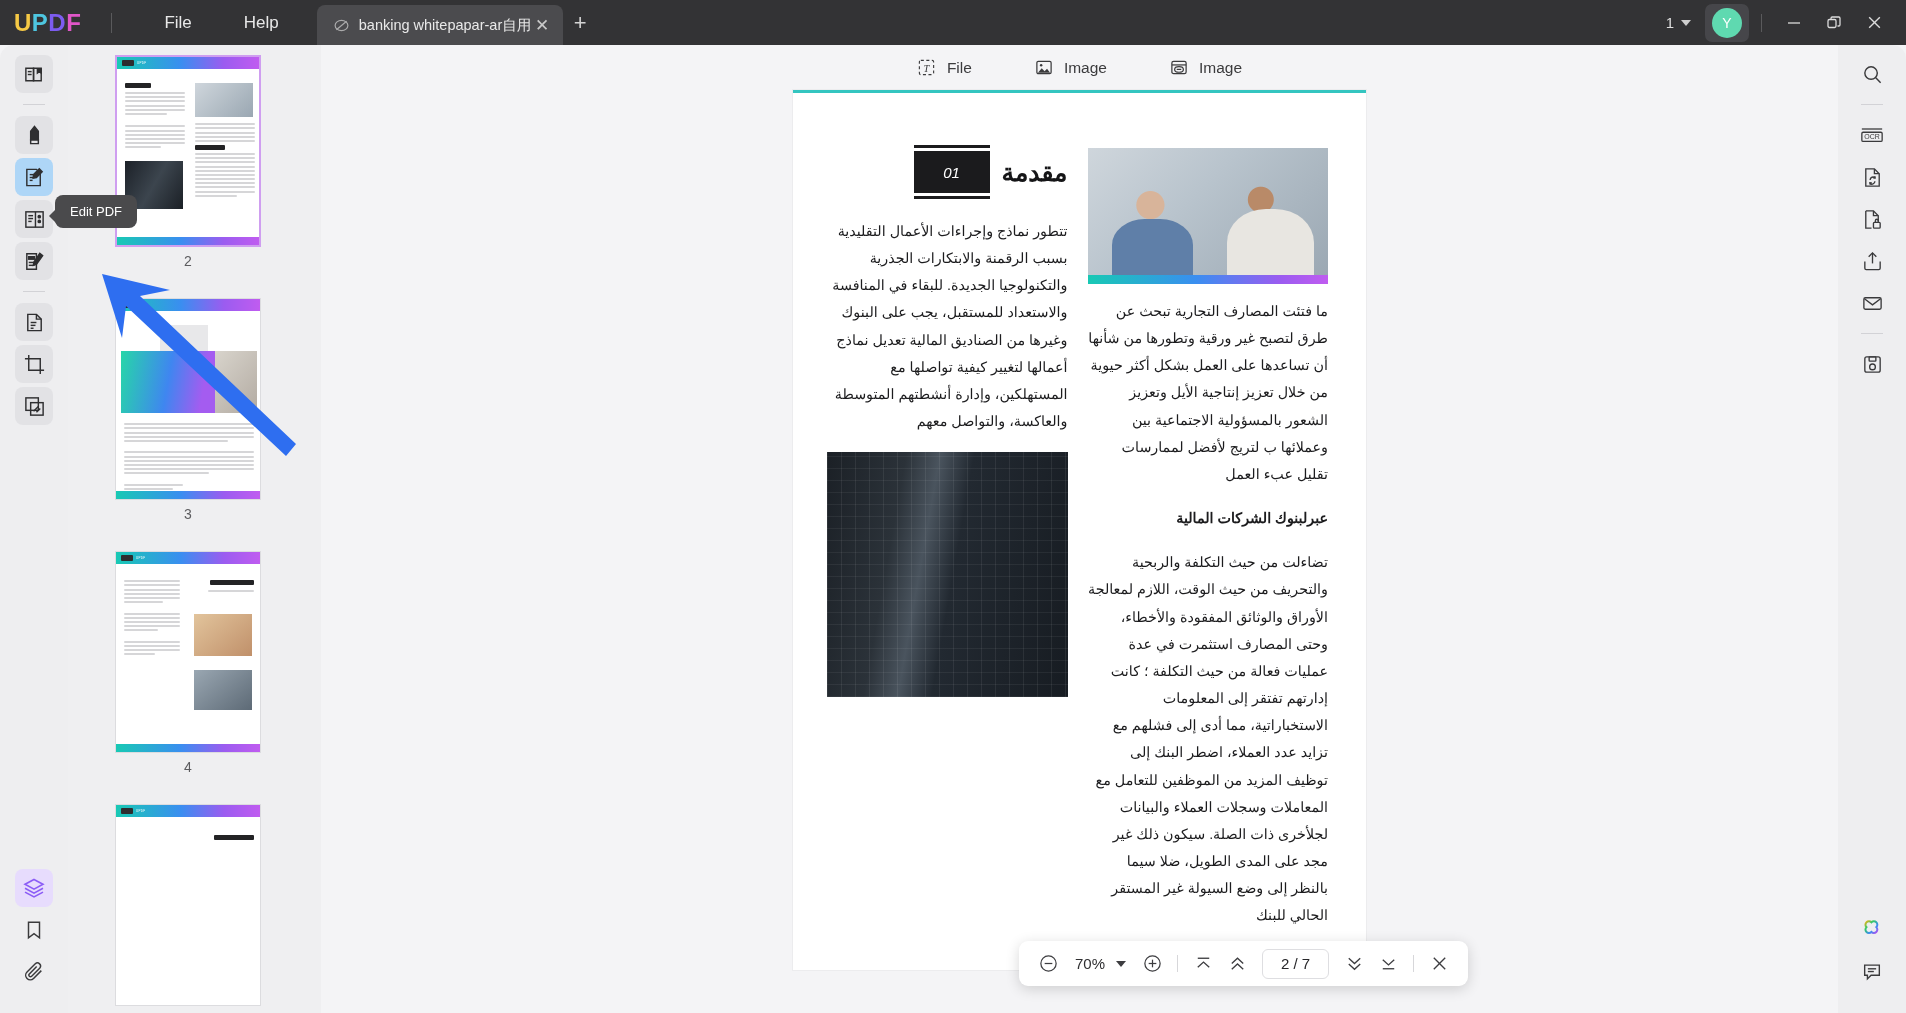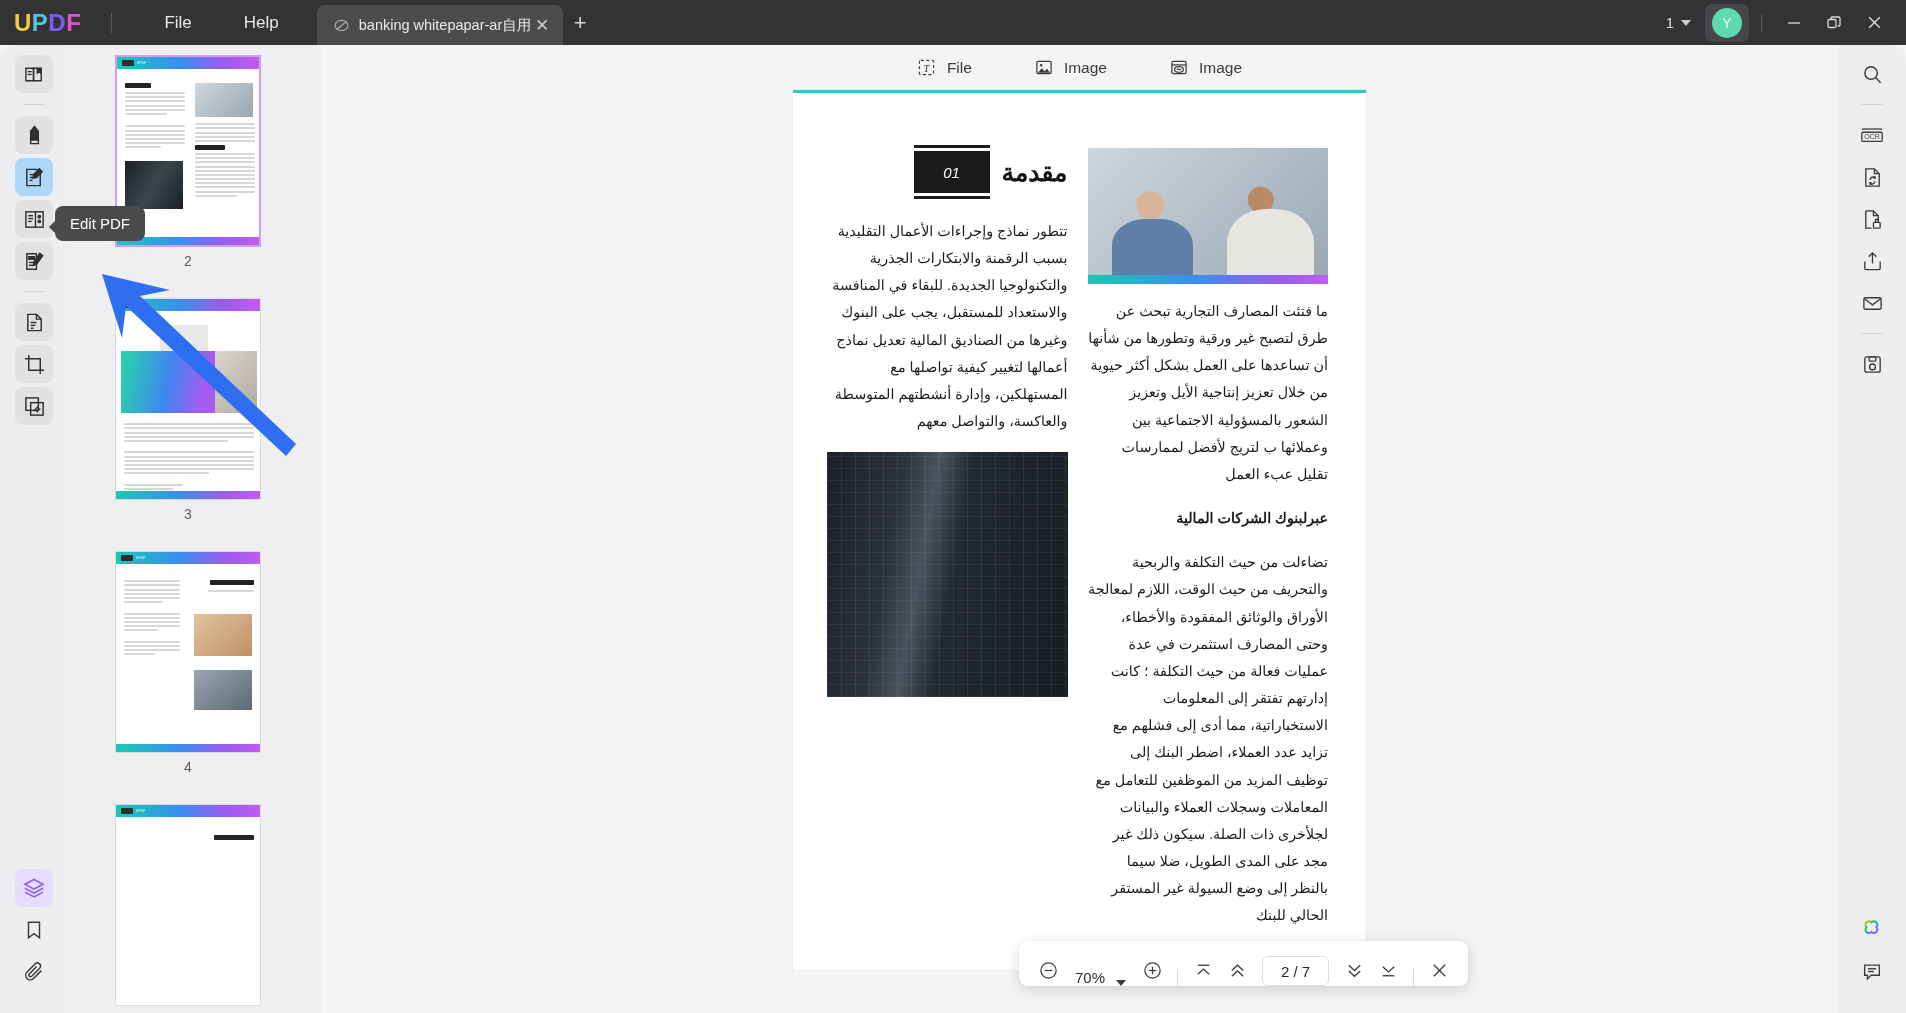--- a/index.html
+++ b/index.html
@@ -98,23 +98,23 @@
     position:relative;
   }
   .rail-btn.greybg { background:#e2e2e5; }
   .rail-btn.active { background:#aed6f7; }
   .rail-btn.purplebg { background:#e7dcfd; }
   .rail-div { width:22px;height:1px;background:#d2d2d6;margin:7px 0 11px; }
   .rail-spacer { flex:1; }
 
   
   .tooltip {
-    position:absolute; left:55px; top:161px;
+    position:absolute; left:55px; top:150px;
     background:#4a4a4c; color:#fff;
-    font-size:15px; padding:9px 15px; border-radius:8px;
+    font-size:13px; padding:9px 15px; border-radius:8px;
     white-space:nowrap; z-index:40;
   }
   .tooltip:before {
     content:""; position:absolute; left:-6px; top:14px;
     border-top:7px solid transparent; border-bottom:7px solid transparent;
     border-right:7px solid #4a4a4c;
   }
 
   
   .thumbs {
@@ -231,21 +231,21 @@
     background:#eeeef0; border-radius:0 14px 0 0;
     display:flex; flex-direction:column; align-items:center; padding-top:10px;
   }
 
   
   .bottombar {
     position:absolute; left:698px; bottom:27px;
     height:45px;
     background:#fff; border-radius:9px;
     box-shadow:0 3px 14px rgba(0,0,0,.16);
-    display:flex; align-items:flex-end; padding:0 13px; gap:2px;
+    display:flex; align-items:center; padding:0 13px; gap:2px;
     z-index:30;
   }
   .bb-btn { width:32px;height:32px;display:flex;align-items:center;justify-content:center; }
   .bb-zoom { font-size:15px;color:#2f2f31; padding:0 9px; }
   .bb-tri { width:0;height:0;border-left:5px solid transparent;border-right:5px solid transparent;border-top:6px solid #3d3d40; margin-right:8px;}
   .bb-sep { width:1px;height:17px;background:#d7d7da;margin:0 7px; }
   .bb-page {
     border:1px solid #dedee1; border-radius:6px;
     height:30px; min-width:67px;
     display:flex;align-items:center;justify-content:center;

